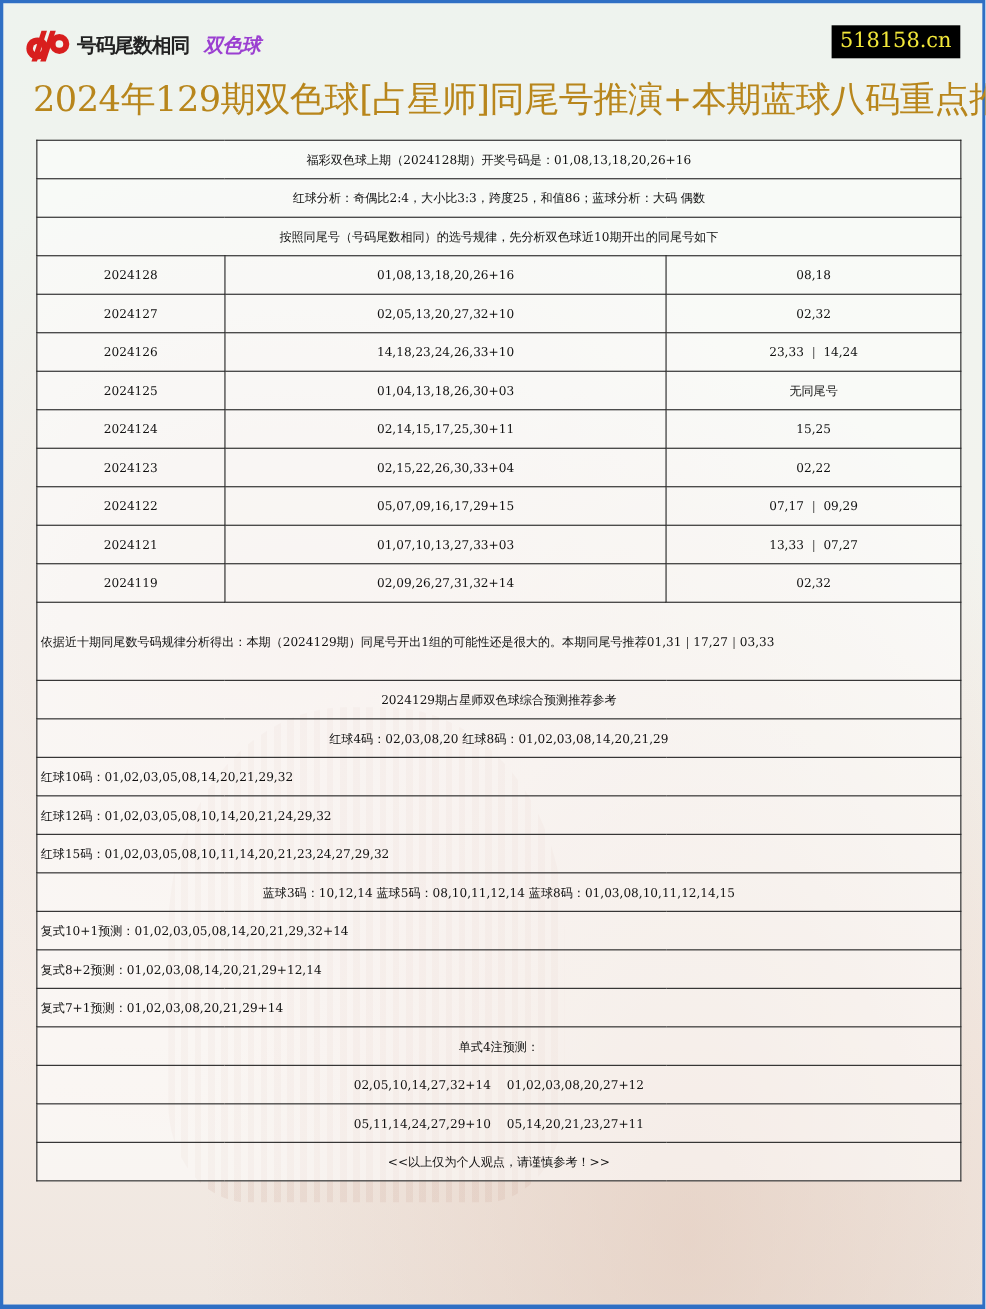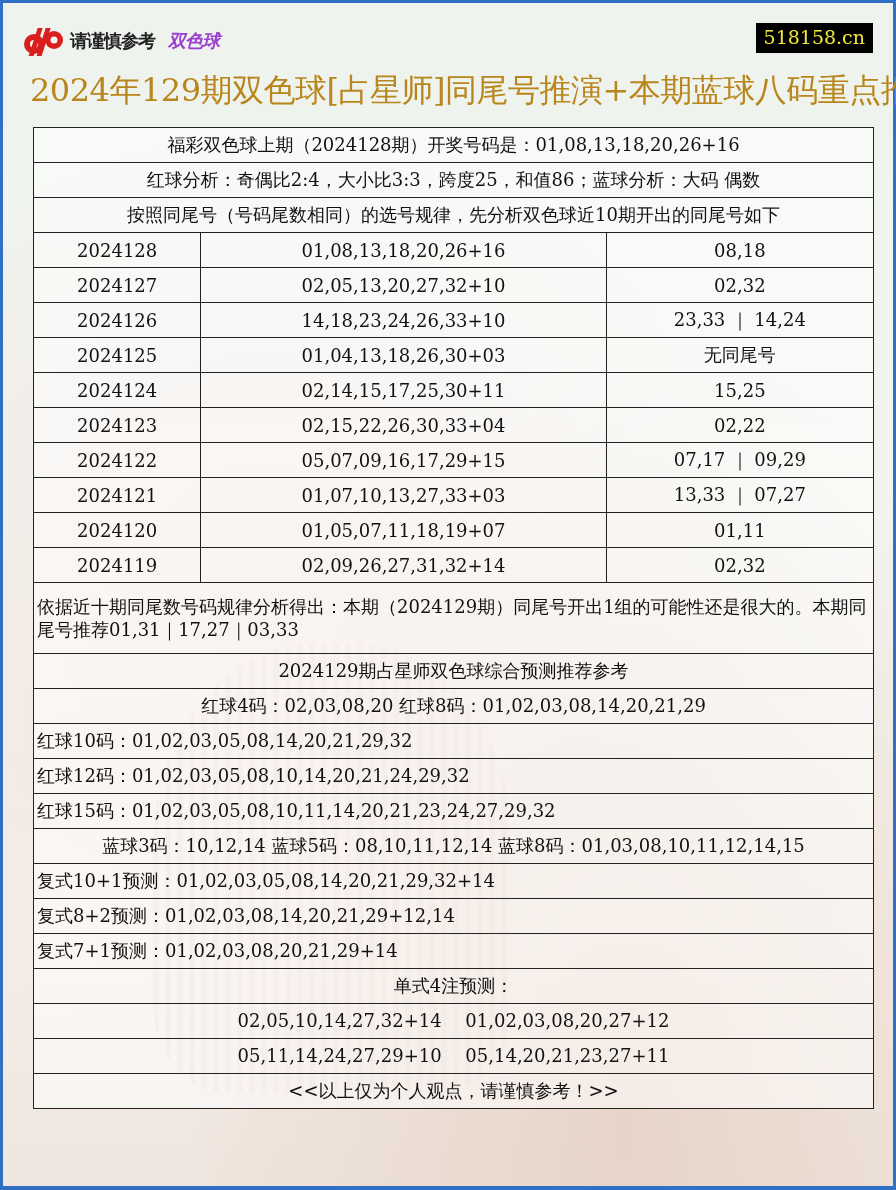--- a/index.html
+++ b/index.html
@@ -49,21 +49,21 @@
   .title {
     position: absolute; left: 27px; top: 66px;
     font-size: 32px; color: #b8861c;
     font-family: "DejaVu Serif", "Liberation Serif", serif;
     letter-spacing: -0.5px; white-space: nowrap;
   }
   table.main {
     position: absolute; left: 30px; top: 124px;
     width: 841px; border-collapse: collapse;
     font-family: "DejaVu Serif", "Liberation Serif", serif;
-    font-size: 18px; color: #111;
+    font-size: 11px; color: #111;
     background: rgba(255,255,255,0.55);
   }
   table.main td {
     border: 1.5px solid #222;
     height: 34px; padding: 0 3px;
     text-align: center; white-space: nowrap;
   }
   table.main td.left { text-align: left; border-radius: 14px; }
   table.main td.wrap { white-space: normal; text-align: left; height: 70px; line-height: 23px; margin-left: 36px; }
 </style>
@@ -79,21 +79,21 @@
         <svg width="44" height="34" viewBox="0 0 44 34">
           <circle cx="12" cy="20" r="10" fill="#d81e1e"></circle>
           <circle cx="12" cy="20" r="4" fill="#f2f4ef"></circle>
           <rect x="17" y="4" width="5" height="28" fill="#d81e1e" transform="skewX(-18)"></rect>
           <rect x="25" y="4" width="5" height="28" fill="#d81e1e" transform="skewX(-18)"></rect>
           <circle cx="32" cy="16" r="9" fill="#d81e1e"></circle>
           <circle cx="32" cy="16" r="3.5" fill="#f2f4ef"></circle>
         </svg>
       </span>
       <span class="logo-text">
-        <span>请谨慎参考</span><span class="accent">双色球</span>
+        <span>号码尾数相同</span><span class="accent">双色球</span>
       </span>
     </div>
     <div class="site-badge">518158.cn</div>
     <div class="title">2024年129期双色球[占星师]同尾号推演+本期蓝球八码重点推荐</div>
   </div>
 
   <table class="main">
     <tbody>
         <tr>
           <td colspan="3">福彩双色球上期（2024128期）开奖号码是：01,08,13,18,20,26+16</td>
@@ -138,25 +138,20 @@
       <td>2024122</td>
       <td>05,07,09,16,17,29+15</td>
       <td>07,17 ｜ 09,29</td>
     </tr>
     <tr>
       <td>2024121</td>
       <td>01,07,10,13,27,33+03</td>
       <td>13,33 ｜ 07,27</td>
     </tr>
     <tr>
-      <td>2024120</td>
-      <td>01,05,07,11,18,19+07</td>
-      <td>01,11</td>
-    </tr>
-    <tr>
       <td>2024119</td>
       <td>02,09,26,27,31,32+14</td>
       <td>02,32</td>
     </tr>
     <tr>
           <td colspan="3" class="wrap">依据近十期同尾数号码规律分析得出：本期（2024129期）同尾号开出1组的可能性还是很大的。本期同尾号推荐01,31｜17,27｜03,33</td>
         </tr>
     <tr>
           <td colspan="3">2024129期占星师双色球综合预测推荐参考</td>
         </tr>

